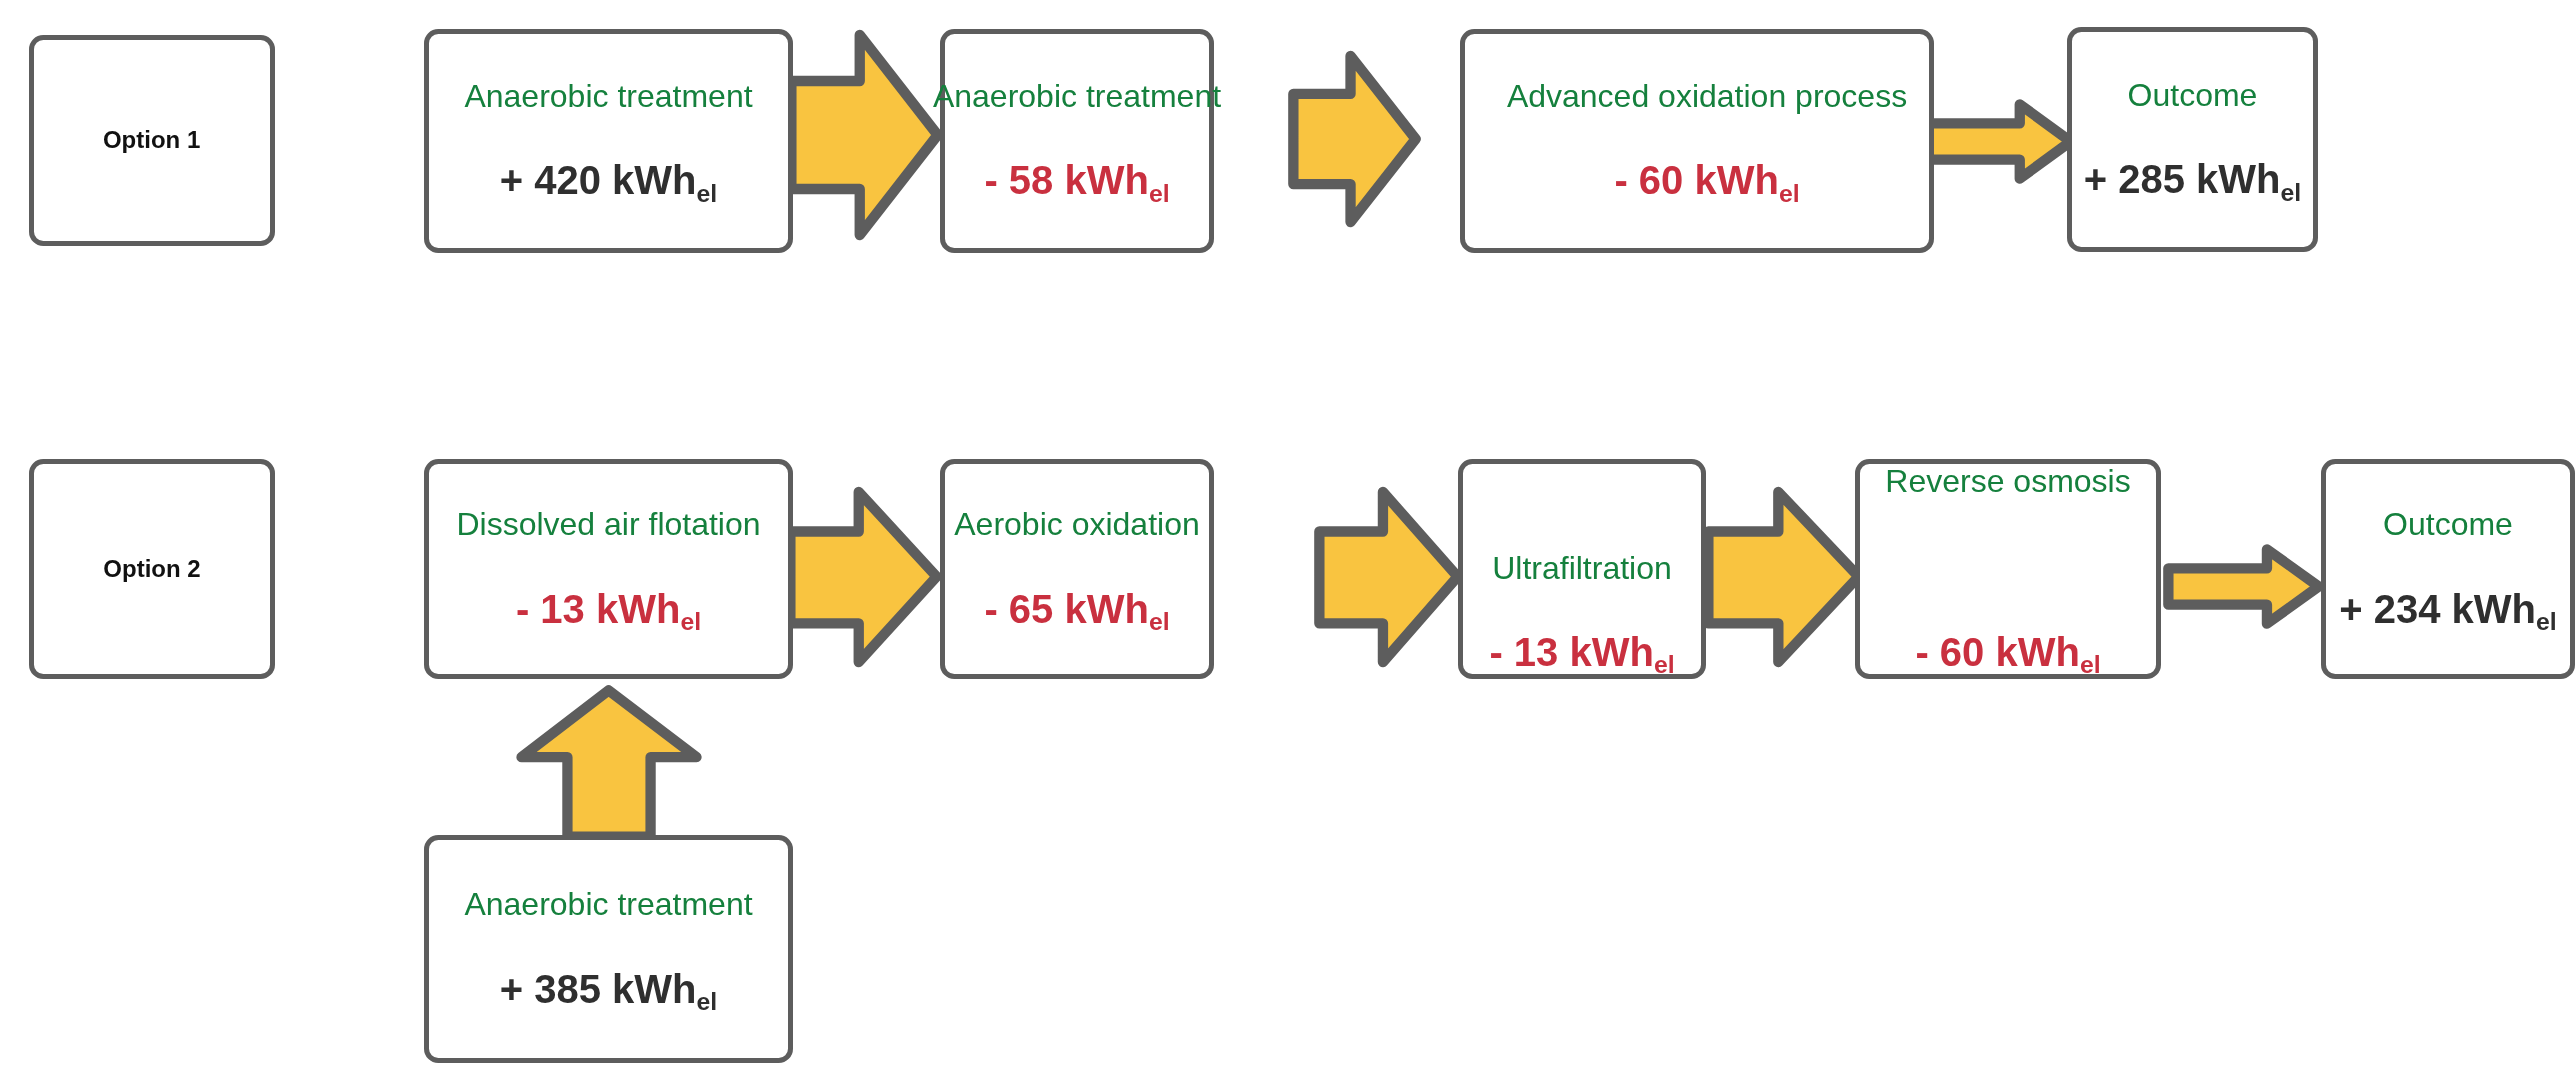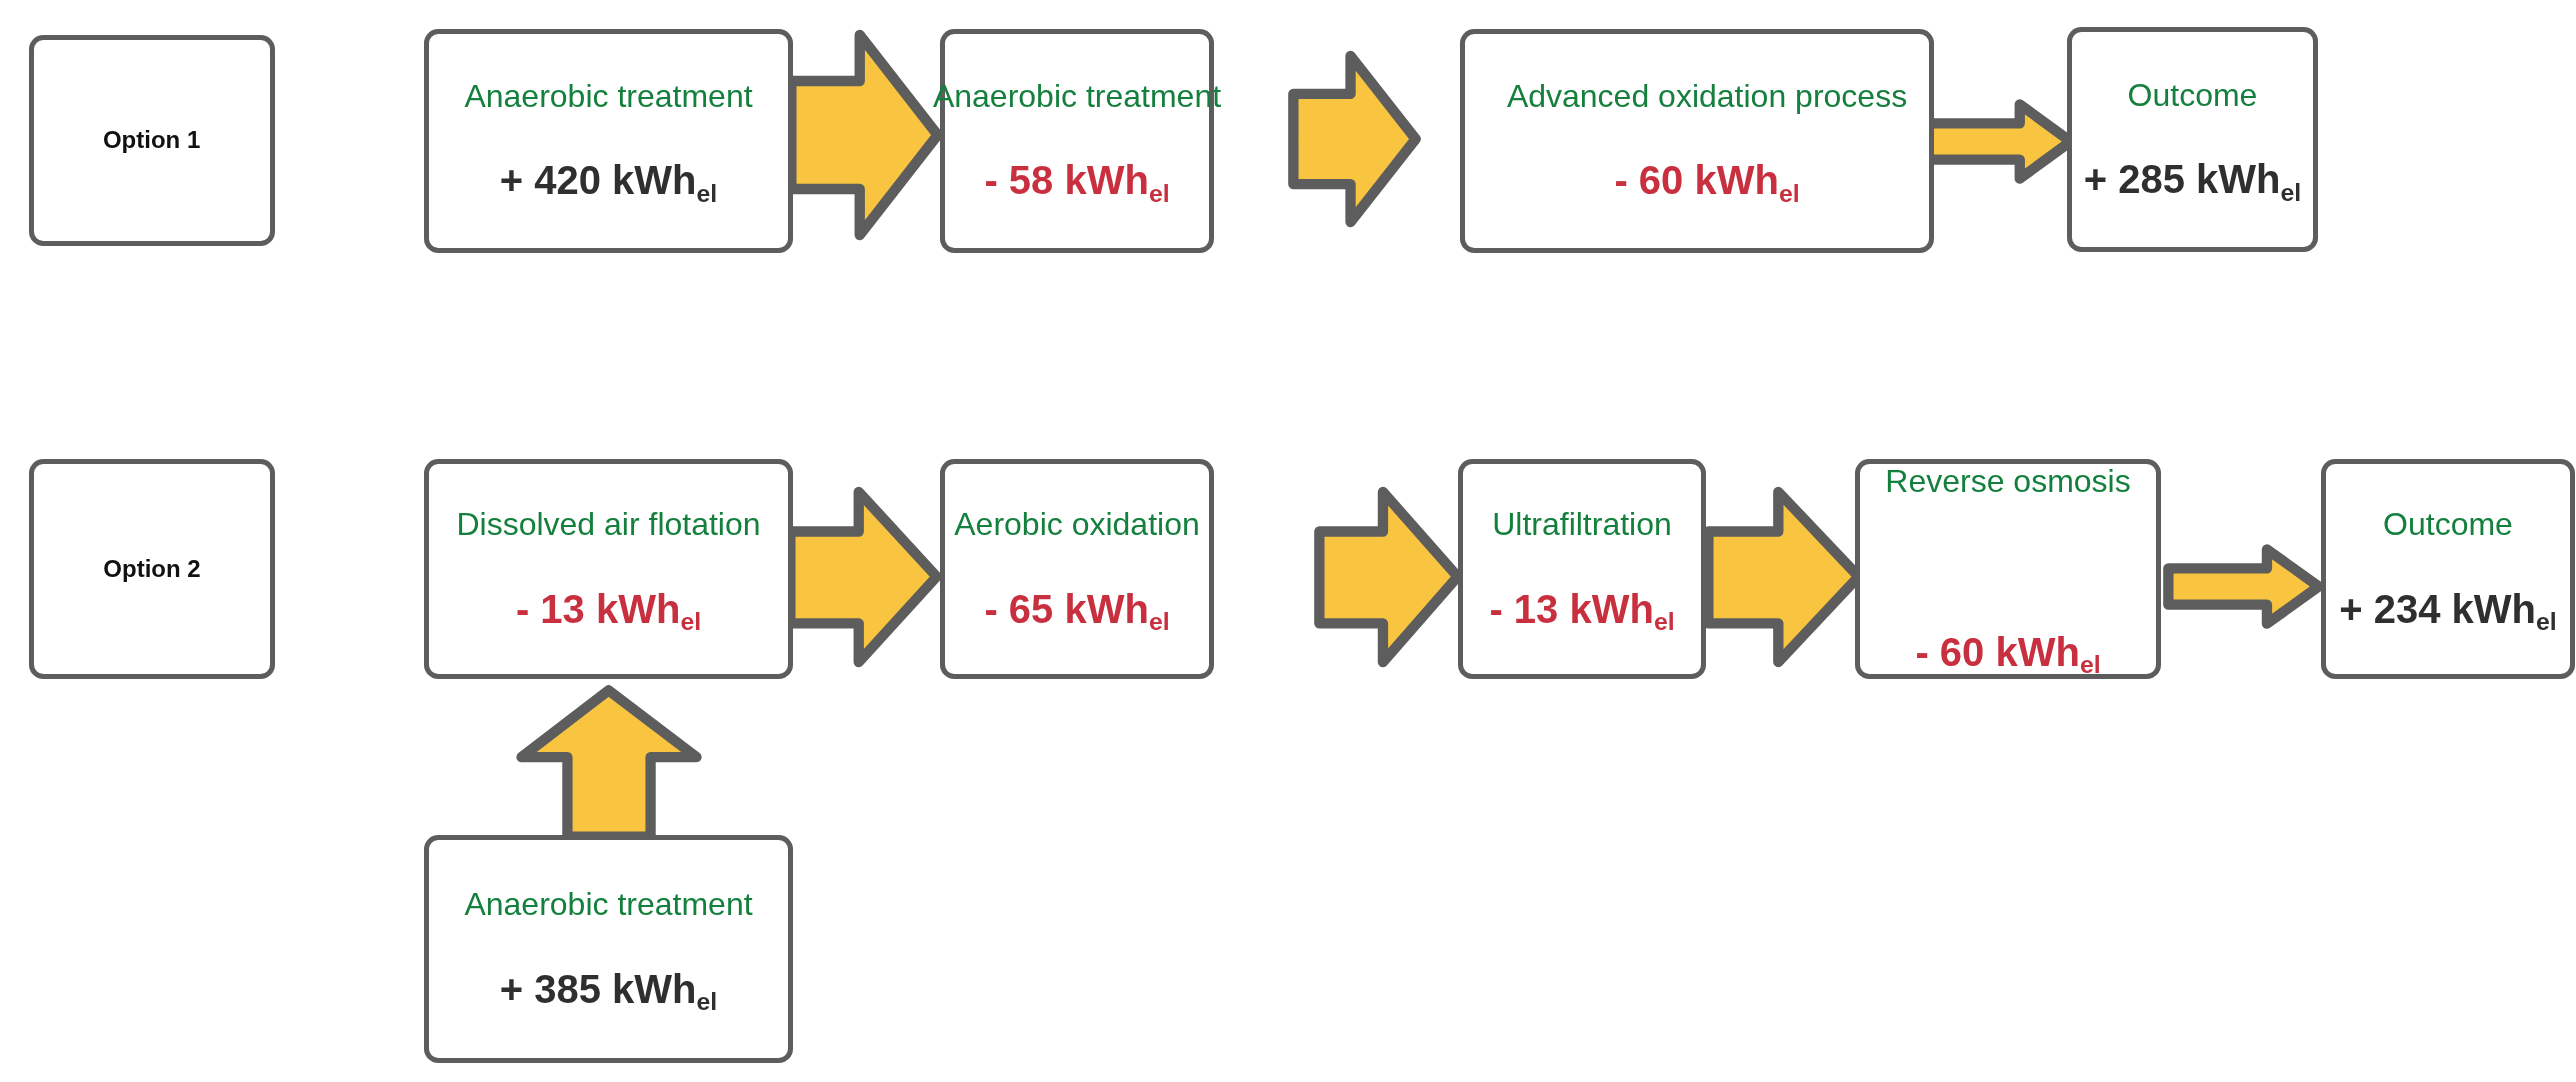--- a/index.html
+++ b/index.html
@@ -136,21 +136,21 @@
     <div class="gap-18"></div>
     <div class="node-value val-neg"><span>- 65 kWh</span><sub>el</sub></div>
   </div>
 
   <div class="arrow" style="left:1313px; top:484px; width:151px; height:186px;">
     <svg viewBox="0 0 190 235" preserveAspectRatio="none">
       <path d="M 8 60 L 88 60 L 88 10 L 182 117 L 88 225 L 88 176 L 8 176 Z" fill="#f9c440" stroke="#5d5d5d" stroke-width="13" stroke-linejoin="round"></path>
     </svg>
   </div>
 
-  <div class="node" style="left:1458px; top:459px; width:248px; height:220px;">
+  <div class="node" style="left:1458px; top:459px; width:248px; height:220px;justify-content:flex-end;">
     <div class="node-title">Ultrafiltration</div>
     <div class="gap-18"></div>
     <div class="node-value val-neg"><span>- 13 kWh</span><sub>el</sub></div>
   </div>
 
   <div class="arrow" style="left:1702px; top:484px; width:163px; height:186px;">
     <svg viewBox="0 0 205 235" preserveAspectRatio="none">
       <path d="M 8 60 L 96 60 L 96 10 L 197 117 L 96 225 L 96 176 L 8 176 Z" fill="#f9c440" stroke="#5d5d5d" stroke-width="13" stroke-linejoin="round"></path>
     </svg>
   </div>

